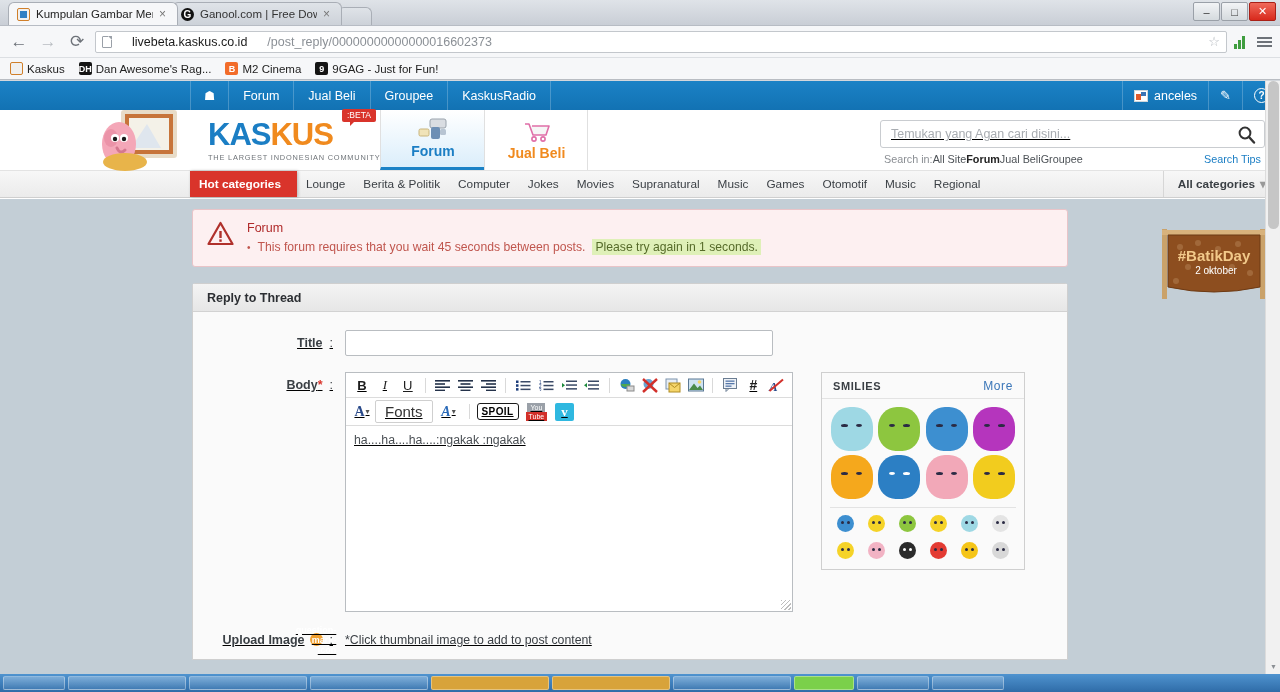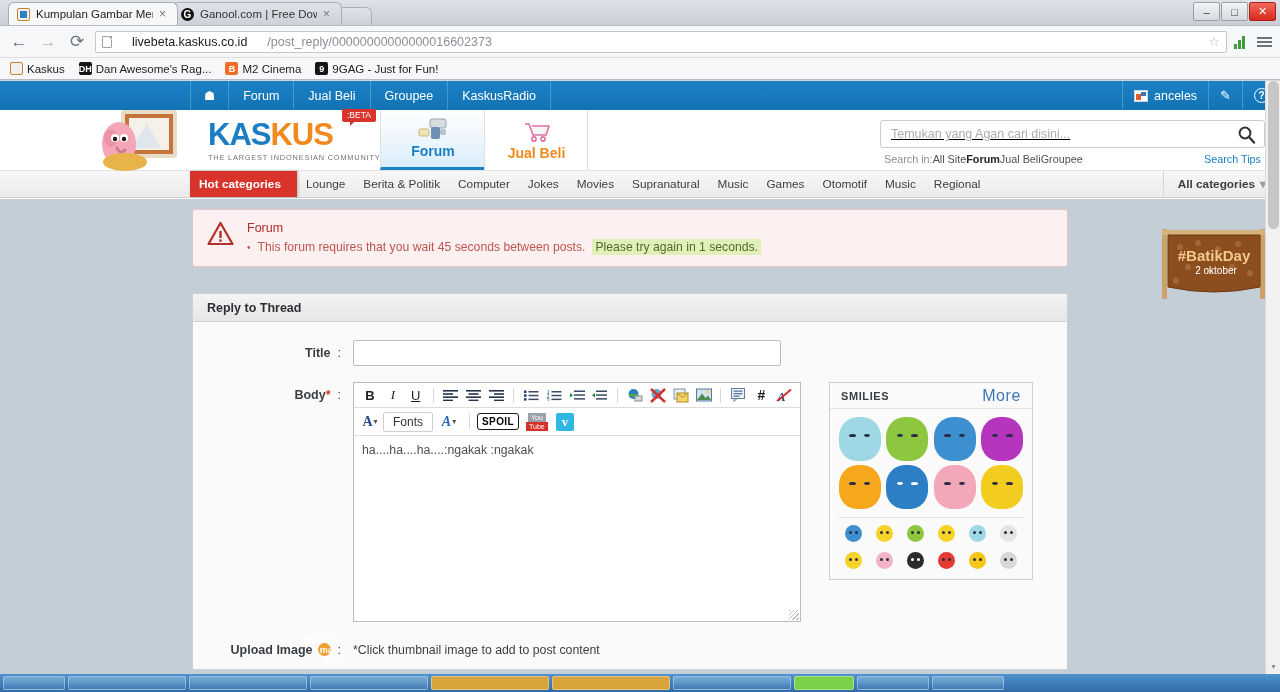--- a/index.html
+++ b/index.html
@@ -132,51 +132,51 @@
   .banner { position:absolute; right:10px; top:28px; width:110px; height:78px; }
 
   .errbox { margin-top:10px; background:#fdf0f1; border:1px solid #e9c4c8; border-radius:3px;
       padding:11px 14px; display:flex; gap:13px; align-items:flex-start; }
   .err-ico { width:27px; height:25px; flex:0 0 27px; position:relative; }
   .err-title { font-size:12.5px; color:#b02a2a; margin-bottom:4px; }
   .err-li { font-size:12.2px; color:#c0564e; display:flex; gap:7px; align-items:baseline; }
   .err-li .dot { color:#c0564e; font-size:10px; }
   .hl { background:#dff0b8; padding:1px 3px; color:#566b2a; }
 
-  .panel { margin-top:26px; background:#fafafa; border:1px solid #cfcfcf; border-radius:3px 3px 0 0; }
+  .panel { margin-top:16px; background:#fafafa; border:1px solid #cfcfcf; border-radius:3px 3px 0 0; }
   .panel-hd { height:28px; background:linear-gradient(#f4f4f4,#e6e6e6); border-bottom:1px solid #d2d2d2;
       display:flex; align-items:center; padding:0 14px; font-size:12.5px; font-weight:bold; color:#2c2f33; }
   .panel-hd .reply-to { margin-left:auto; font-weight:normal; font-size:11.6px; color:#8b8f94; }
   .panel-hd .reply-to b { color:#3a3f44; font-weight:normal; margin-left:7px; font-size:12.2px; }
-  .panel-bd { padding:18px 0 0 12px; }
+  .panel-bd { padding:18px 0 0 4px;text-decoration:underline; }
 
   .frow { display:flex; align-items:flex-start; margin-bottom:16px; }
   .flabel { width:148px; text-align:right; padding-right:12px; font-size:12.5px; color:#3a3f44;
       font-weight:bold; padding-top:6px; }
   .flabel .star2 { color:#d9342b; }
   .flabel .colon { font-weight:normal; margin-left:7px; }
   .title-in { width:428px; height:26px; border:1px solid #b9bdc1; background:#fff; border-radius:2px; }
 
   .editor { width:448px; border:1px solid #b9bdc1; background:#fff; }
   .tb { border-bottom:1px solid #dcdcdc; display:flex; align-items:center; gap:3px; padding:3px 6px;
       height:25px; background:#fff; }
   .tb2 { height:28px; }
   .tbtn { width:20px; height:19px; display:flex; align-items:center; justify-content:center;
       font-size:13px; color:#1d1d1d; }
   .sep { width:1px; height:15px; background:#d9d9d9; margin:0 4px; }
-  .tb-fonts { border:1px solid #cfcfcf; border-radius:2px; font-size:12px; padding:2px 9px; color:#333; }
+  .tb-fonts { border:1px solid #cfcfcf; border-radius:2px; font-size:15px; padding:2px 9px; color:#333; }
   .body-area { height:185px; padding:7px 8px; font-size:12.3px; color:#4a4f54; position:relative; }
   .resize { position:absolute; right:1px; bottom:1px; width:10px; height:10px;
       background:repeating-linear-gradient(135deg,#bdbdbd 0 1px,transparent 1px 3px); }
 
   .smilies { position:absolute; left:624px; top:0; width:204px; border:1px solid #cfcfcf;
       background:#fafafa; }
   .sm-hd { height:26px; display:flex; align-items:center; padding:0 11px; font-size:11px;
       font-weight:bold; color:#3a3f44; letter-spacing:.6px; border-bottom:1px solid #e3e3e3; }
-  .sm-hd .more { margin-left:auto; font-weight:normal; font-size:16px; color:#3b76b8; }
+  .sm-hd .more { margin-left:auto; font-weight:normal; font-size:12px; color:#3b76b8; }
   .sm-big { display:grid; grid-template-columns:repeat(4,1fr); padding:8px 6px 4px; gap:4px 0; }
   .sm-big .cell, .sm-small .cell { display:flex; align-items:center; justify-content:center; }
   .sm-div { height:1px; background:#e3e3e3; margin:4px 8px; }
   .sm-small { display:grid; grid-template-columns:repeat(6,1fr); padding:3px 8px 10px; gap:6px 0; }
   .face { border-radius:50%; display:block; position:relative; }
   .face.big { width:42px; height:44px; border-radius:45% 45% 42% 42%; }
   .face.sm { width:17px; height:17px; }
   .eyes { position:absolute; top:38%; left:0; right:0; display:flex; justify-content:center; gap:20%; }
   .eyes i { width:15%; height:16%; background:#2b2b44; border-radius:50%; display:block; min-width:3px; min-height:3px;}
 

